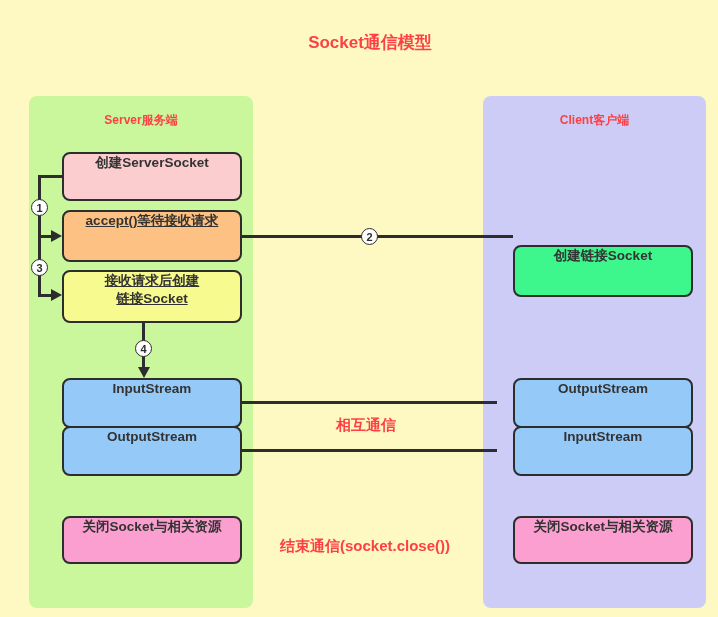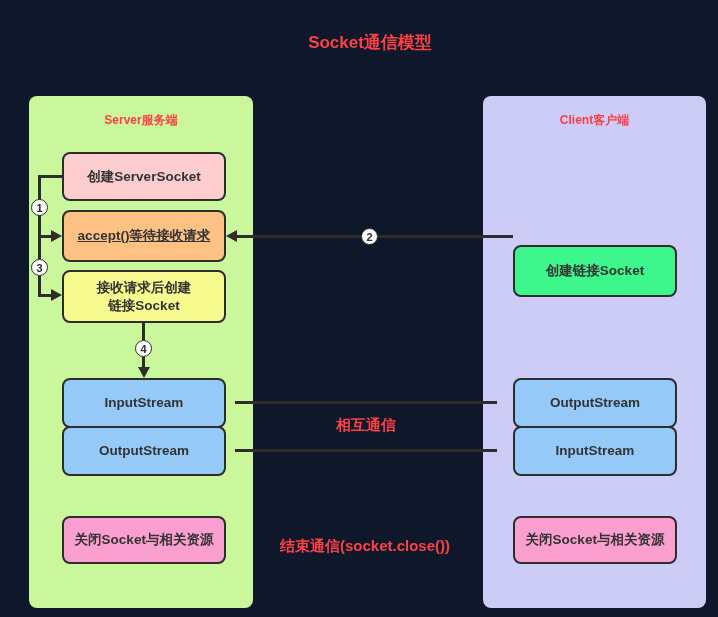--- a/index.html
+++ b/index.html
@@ -1,41 +1,41 @@
 <!DOCTYPE html>
 <html><head>
 <meta charset="utf-8">
 <style>
   html,body{margin:0;padding:0;background:#ffffff;}
   body{font-family:"Liberation Sans","DejaVu Sans",sans-serif;}
-  #canvas{position:relative;width:718px;height:617px;background:#0f172a;overflow:hidden;}
+  #canvas{position:relative;width:718px;height:617px;background:#fef9c3;overflow:hidden;}
 
   .page-title{position:absolute;left:0;top:31px;width:740px;text-align:center;
     font-size:17px;font-weight:bold;color:#fc4145;}
 
   .panel{position:absolute;top:96px;height:512px;border-radius:8px;}
   .panel.server{left:29px;width:224px;background:#caf79b;}
   .panel.client{left:483px;width:223px;background:#cdccf6;}
   .panel-title{position:absolute;top:112px;text-align:center;font-size:12px;font-weight:bold;color:#fc4145;}
   .panel-title.server{left:29px;width:224px;}
   .panel-title.client{left:483px;width:223px;}
 
-  .fbox{position:absolute;width:164px;box-sizing:border-box;border:2px solid #2d2d2d;border-radius:8px;
-    display:flex;flex-direction:column;align-items:center;justify-content:center;
+  .fbox{position:absolute;width:180px;box-sizing:border-box;border:2px solid #2d2d2d;border-radius:8px;
+    display:flex;flex-direction:column;align-items:center;
     font-size:13.5px;font-weight:bold;color:#333;text-align:center;line-height:18px;z-index:2;}
   .pink-light{background:#fbcdcf;}
   .orange{background:#fcc183;}
   .yellow{background:#f7fa8e;}
   .blue{background:#95caf8;}
   .green{background:#3df68c;}
   .pink-hot{background:#fb9fd1;}
 
   .b-create {left:62px; top:152px; height:49px;}
   .b-accept {left:62px; top:210px; height:52px;text-decoration:underline;}
-  .b-receive{left:62px; top:270px; height:53px;}
+  .b-receive{left:62px; top:270px; height:53px;text-decoration:underline;}
   .b-input  {left:62px; top:378px; height:50px;}
   .b-output {left:62px; top:426px; height:50px;}
   .b-close-s{left:62px; top:516px; height:48px;}
 
   .c-connect{left:513px;top:209px; height:52px;margin-top:36px;}
   .c-output {left:513px;top:378px; height:50px;}
   .c-input  {left:513px;top:426px; height:50px;}
   .b-close-c{left:513px;top:516px; height:48px;}
 
   .line{position:absolute;background:#2d2d2d;z-index:1;}

